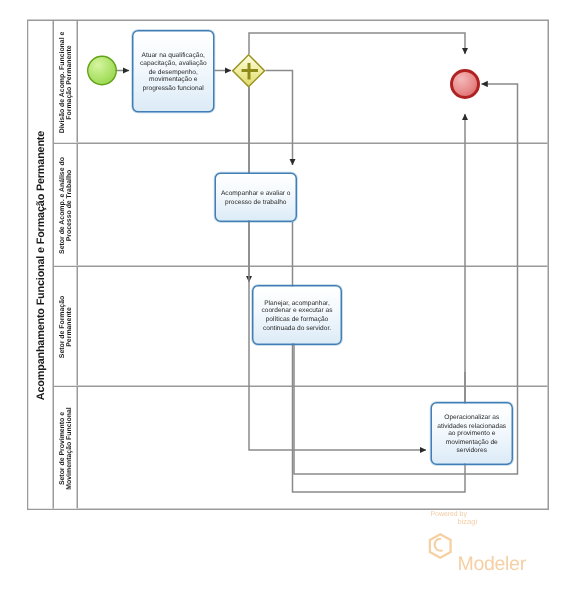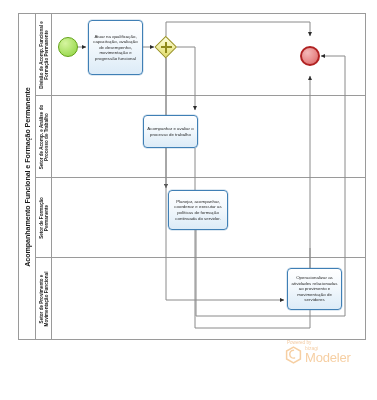--- a/index.html
+++ b/index.html
@@ -183,20 +183,21 @@
   .wm-row {
     display: flex;
     align-items: center;
     gap: 3px;
   }
   .wm-brandstack {
     display: flex;
     flex-direction: column;
     justify-content: center;
     line-height: 1;
+    gap: 18px;
   }
   .wm-bizagi {
     font-size: 5px;
     color: #f4cfa8;
     margin-bottom: 0px;
   }
   .wm-modeler {
     font-size: 13px;
     color: #f6cfa3;
     letter-spacing: -0.2px;

